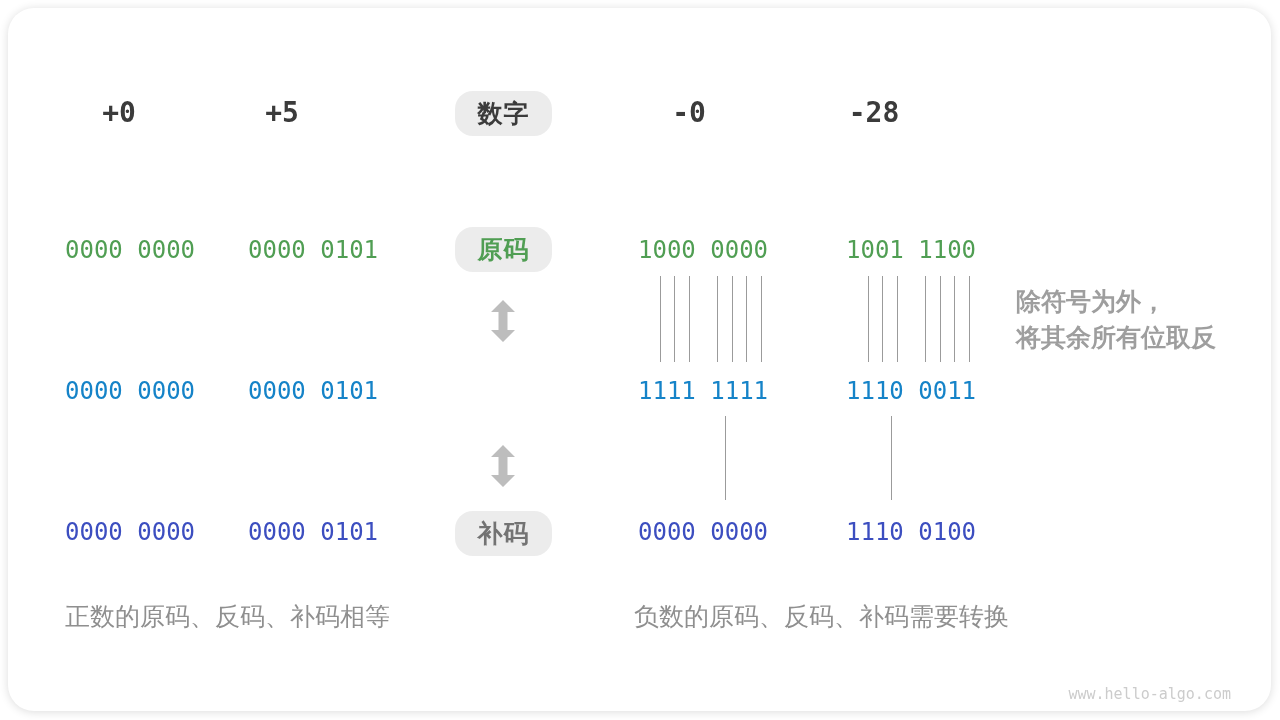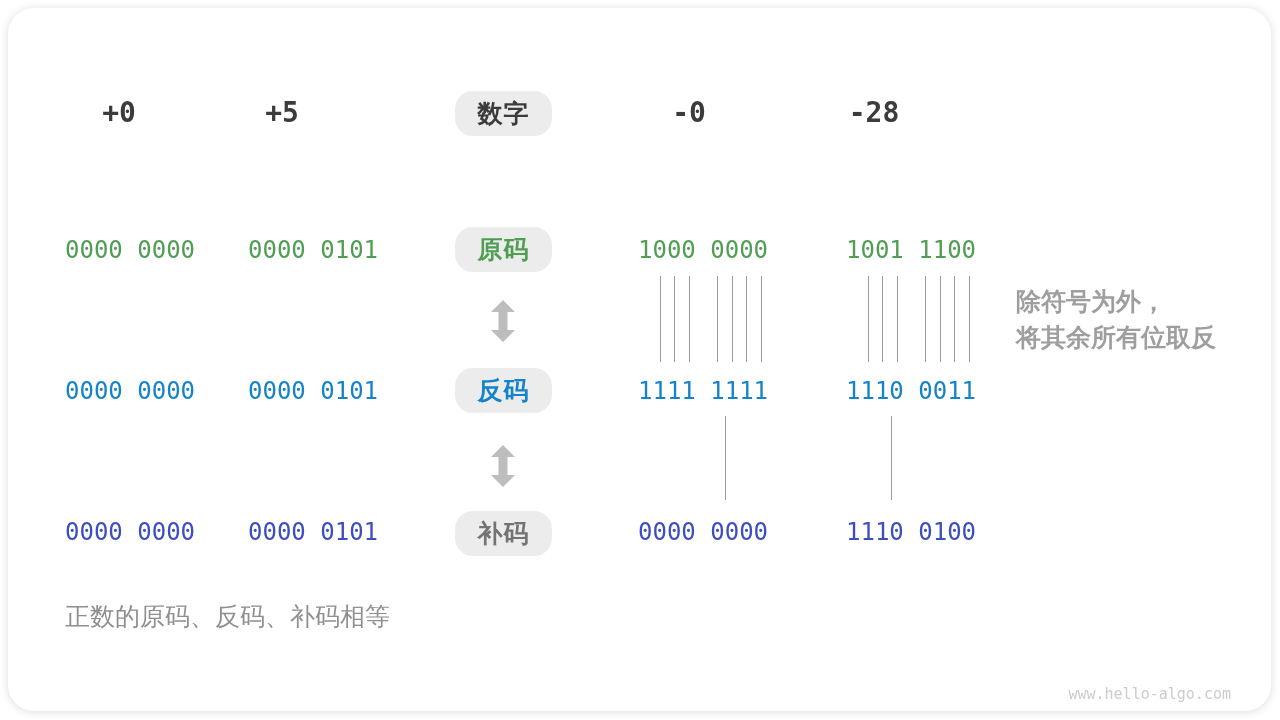--- a/index.html
+++ b/index.html
@@ -72,23 +72,20 @@
       <svg width="26" height="42" viewBox="0 0 26 42">
         <path d="M13 0 L25 12 H17.5 V30 H25 L13 42 L1 30 H8.5 V12 H1 Z" fill="#bdbdbd"></path>
       </svg>
     </div>
 
     <span class="note" style="left:1008px;top:277px">除符号为外，</span>
     <span class="note" style="left:1008px;top:313px">将其余所有位取反</span>
 
     <span class="bin" style="left: 57px; top: 369px; color: rgb(21, 131, 200);">0000 0000</span>
     <span class="bin" style="left: 240px; top: 369px; color: rgb(21, 131, 200);">0000 0101</span>
-    <div class="tag" style="top:360px">
-      <span style="color: rgb(21, 131, 200);">反码</span>
-    </div>
     <span class="bin" style="left: 630px; top: 369px; color: rgb(21, 131, 200);">1111 1111</span>
     <span class="bin" style="left: 838px; top: 369px; color: rgb(21, 131, 200);">1110 0011</span>
 
     <div id="lines-add">
         <div class="vline" style="left: 717px; top: 408px; height: 84px;"></div>
         <div class="vline" style="left: 883px; top: 408px; height: 84px;"></div>
       </div>
 
     <div class="arrow" style="top:437px">
       <svg width="26" height="42" viewBox="0 0 26 42">
@@ -99,16 +96,17 @@
 
     <span class="bin" style="left: 57px; top: 510px; color: rgb(60, 78, 192);">0000 0000</span>
     <span class="bin" style="left: 240px; top: 510px; color: rgb(60, 78, 192);">0000 0101</span>
     <div class="tag" style="top:503px">
       <span style="color: #737373;">补码</span>
     </div>
     <span class="bin" style="left: 630px; top: 510px; color: rgb(60, 78, 192);">0000 0000</span>
     <span class="bin" style="left: 838px; top: 510px; color: rgb(60, 78, 192);">1110 0100</span>
 
     <span class="caption" style="left:57px">正数的原码、反码、补码相等</span>
+    <span class="caption" style="left:626px">负数的原码、反码、补码需要转换</span>
 
     <span class="footer">www.hello-algo.com</span>
   </div>
 </div>
 
 </body></html>

